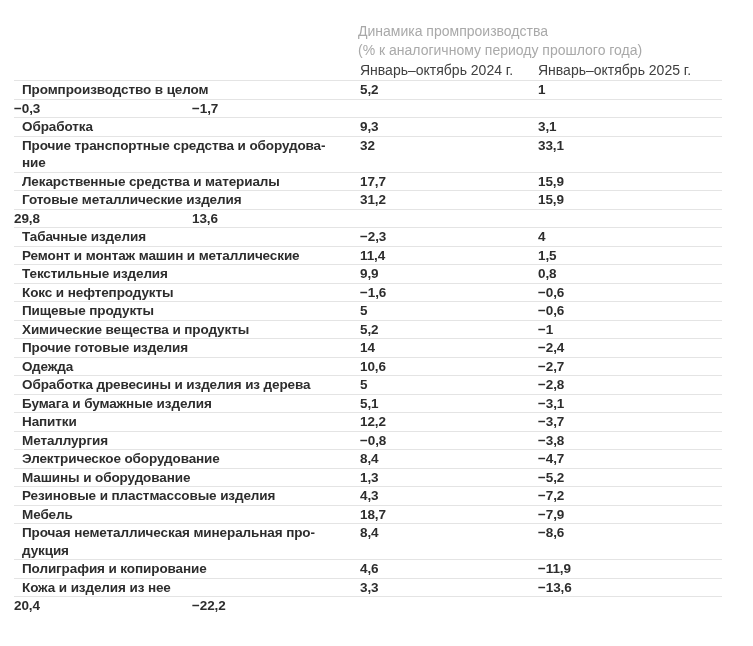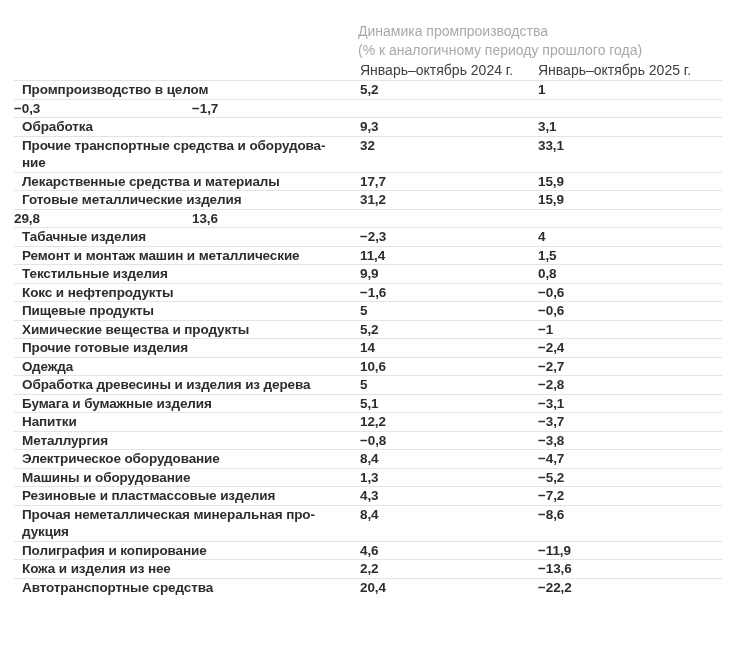--- a/index.html
+++ b/index.html
@@ -150,35 +150,39 @@
           <div class="cell c-label">Машины и оборудование</div>
           <div class="cell c-v1">1,3</div>
           <div class="cell c-v2">−5,2</div>
         </div>
         <div class="row">
           <div class="cell c-label">Резиновые и пластмассовые изделия</div>
           <div class="cell c-v1">4,3</div>
           <div class="cell c-v2">−7,2</div>
         </div>
         <div class="row">
+          <div class="cell c-label">Мебель</div>
+          <div class="cell c-v1">18,7</div>
+          <div class="cell c-v2">−7,9</div>
+        </div>
+        <div class="row">
           <div class="cell c-label">Прочая неметаллическая минеральная про­дукция</div>
           <div class="cell c-v1">8,4</div>
           <div class="cell c-v2">−8,6</div>
         </div>
         <div class="row">
           <div class="cell c-label">Полиграфия и копирование</div>
           <div class="cell c-v1">4,6</div>
           <div class="cell c-v2">−11,9</div>
         </div>
         <div class="row">
           <div class="cell c-label">Кожа и изделия из нее</div>
-          <div class="cell c-v1">2,2</div>
+          <div class="cell c-v1">3,3</div>
           <div class="cell c-v2">−13,6</div>
         </div>
         <div class="row">
-          <div class="cell c-label">Автотранспортные средства</div>
           <div class="cell c-v1">20,4</div>
           <div class="cell c-v2">−22,2</div>
         </div>
       </div>
   </div>
 
 </div>
 
 </body></html>

